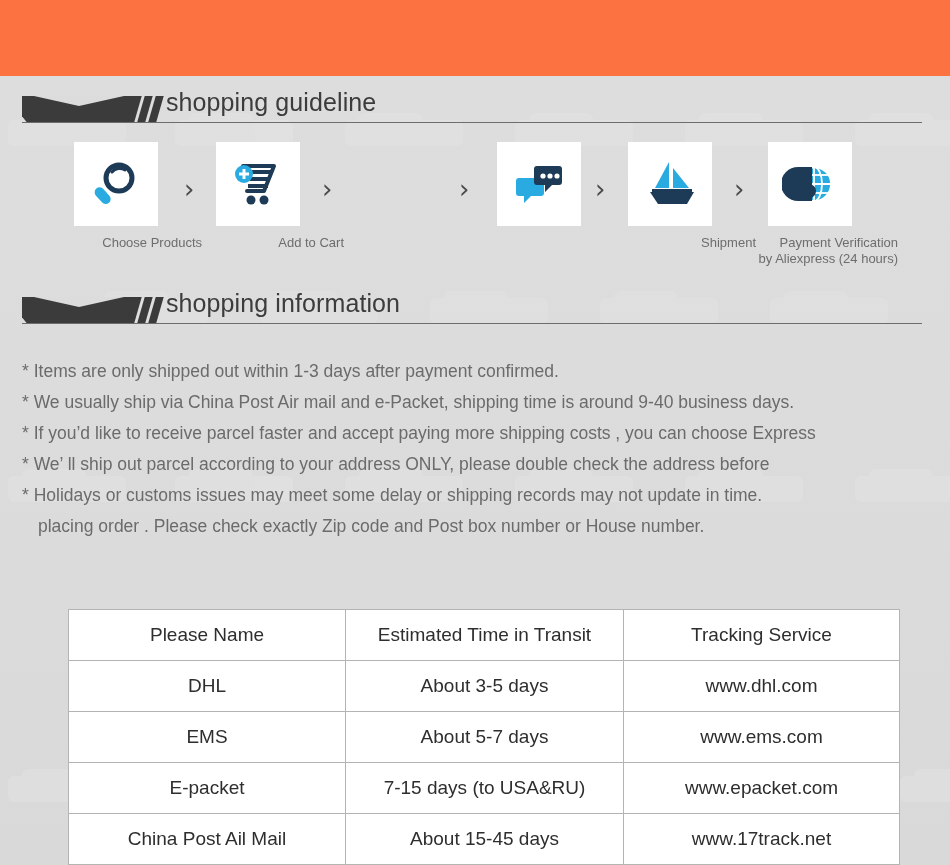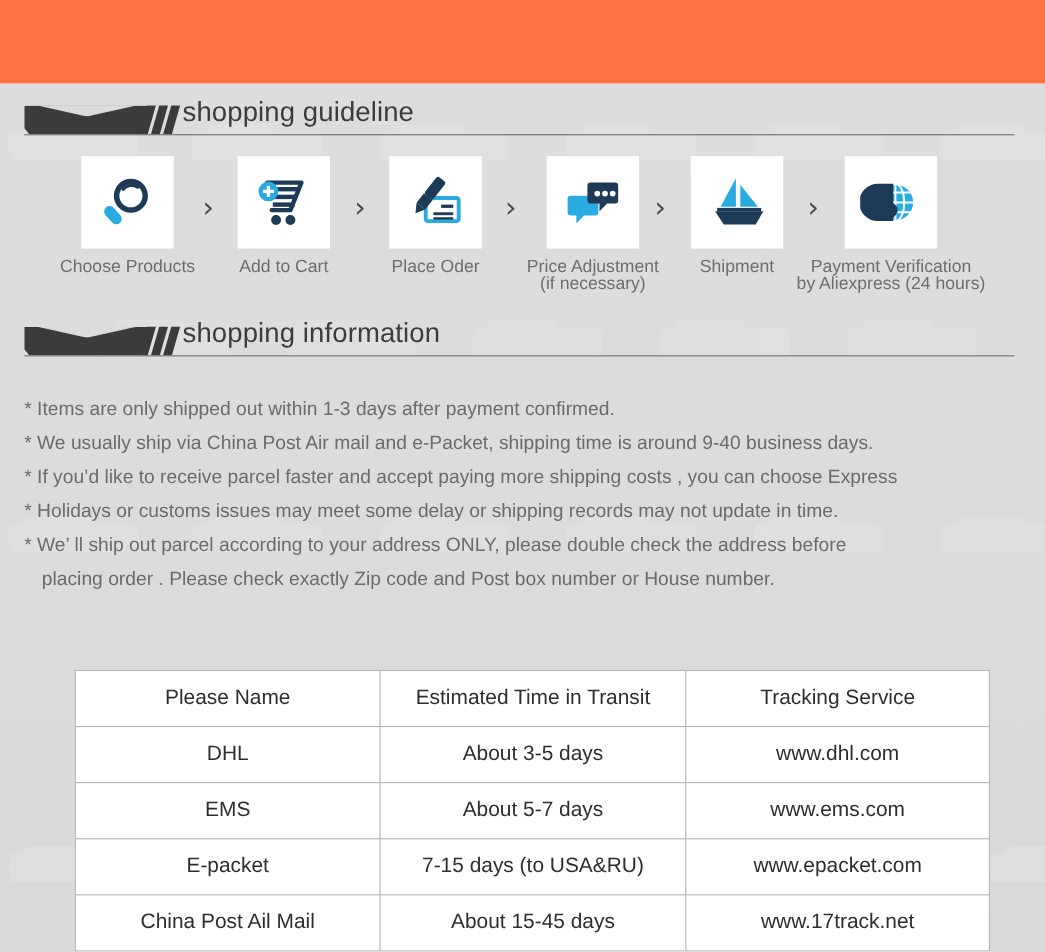--- a/index.html
+++ b/index.html
@@ -120,24 +120,25 @@
     width: 84px;
     height: 84px;
     background: #ffffff;
     margin: 0 auto;
     display: flex;
     align-items: center;
     justify-content: center;
   }
   .step-label {
     margin-top: 9px;
-    font-size: 16px;
+    font-size: 13px;
     color: #6d6d6d;
     line-height: 16px;
     white-space: nowrap;
+    text-align: right;
   }
   .chev {
     position: absolute;
     top: 34px;
     font-size: 26px;
     color: #4a4a4a;
     font-family: "DejaVu Sans", sans-serif;
     line-height: 1;
   }
 
@@ -250,53 +251,31 @@
           <rect x="12.5" y="13" width="3" height="10" fill="#ffffff"></rect>
           <rect x="9" y="16.5" width="10" height="3" fill="#ffffff"></rect>
         </svg>
       </div>
       <div class="step-label">
         <div>Add to Cart</div>
       </div>
     </div>
     <div class="chev" style="left:322px;">›</div>
 
-    <div class="step" style="left:310px; width:172px;">
-      <div class="step-box">
-        <svg width="56" height="56" viewBox="0 0 56 56">
-          <rect x="19" y="24" width="30" height="21" rx="2" fill="none" stroke="#29abe2" stroke-width="3.5"></rect>
-          <rect x="33" y="30" width="11" height="3" fill="#1d3b56"></rect>
-          <rect x="26" y="37" width="18" height="2.6" fill="#1d3b56"></rect>
-          <rect x="26" y="41.5" width="18" height="2.2" fill="#1d3b56"></rect>
-          <g transform="rotate(38 22 22)">
-            <rect x="17" y="3" width="10" height="20" rx="2" fill="#1d3b56"></rect>
-            <rect x="17" y="23" width="10" height="11" fill="#1d3b56"></rect>
-            <path d="M17 34 L27 34 L22 42 Z" fill="#1d3b56"></path>
-          </g>
-        </svg>
-      </div>
-      <div class="step-label">
-        <div>Place Oder</div>
-      </div>
-    </div>
     <div class="chev" style="left:459px;">›</div>
 
     <div class="step" style="left:448px; width:182px;">
       <div class="step-box">
         <svg width="56" height="56" viewBox="0 0 56 56">
           <path d="M8 22 h22 a3 3 0 0 1 3 3 v12 a3 3 0 0 1 -3 3 h-10 l-7 7 v-7 h-5 a3 3 0 0 1 -3 -3 v-12 a3 3 0 0 1 3 -3 z" fill="#29abe2"></path>
           <path d="M26 10 h22 a3 3 0 0 1 3 3 v13 a3 3 0 0 1 -3 3 h-7 l-7 7 v-7 h-8 a3 3 0 0 1 -3 -3 v-13 a3 3 0 0 1 3 -3 z" fill="#1d3b56"></path>
           <circle cx="32" cy="20" r="2.6" fill="#ffffff"></circle>
           <circle cx="39" cy="20" r="2.6" fill="#ffffff"></circle>
           <circle cx="46" cy="20" r="2.6" fill="#ffffff"></circle>
         </svg>
-      </div>
-      <div class="step-label">
-        <div>Price Adjustment</div>
-        <div>(if necessary)</div>
       </div>
     </div>
     <div class="chev" style="left:595px;">›</div>
 
     <div class="step" style="left:584px; width:172px;">
       <div class="step-box">
         <svg width="56" height="56" viewBox="0 0 56 56">
           <path d="M27 6 L27 32 L13 32 Z" fill="#29abe2"></path>
           <path d="M31 12 L31 32 L47 32 Z" fill="#29abe2"></path>
           <path d="M8 36 L52 36 L45 48 L16 48 Z" fill="#1d3b56"></path>
@@ -345,22 +324,22 @@
     <div class="slash s2"></div>
     <div class="slash s3"></div>
     <div class="section-title">shopping information</div>
     <div class="section-rule"></div>
   </div>
 
   <div class="info-list" style="top:280px;">
     <div class="info-line">* Items are only shipped out within 1-3 days after payment confirmed.</div>
     <div class="info-line">* We usually ship via China Post Air mail and e-Packet, shipping time is around 9-40 business days.</div>
     <div class="info-line">* If you’d like to receive parcel faster and accept paying more shipping costs , you can choose Express</div>
+    <div class="info-line">* We’ ll ship out parcel according to your address ONLY, please double check the address before</div>
     <div class="info-line">* Holidays or customs issues may meet some delay or shipping records may not update in time.</div>
-    <div class="info-line">* We’ ll ship out parcel according to your address ONLY, please double check the address before</div>
     <div class="info-line indent">placing order . Please check exactly Zip code and Post box number or House number.</div>
   </div>
 
   <table class="carrier-table" style="top:533px;">
     <tbody>
       <tr class="head">
         <td class="c0">Please Name</td>
         <td class="c1">Estimated Time in Transit</td>
         <td class="c2">Tracking Service</td>
       </tr>

